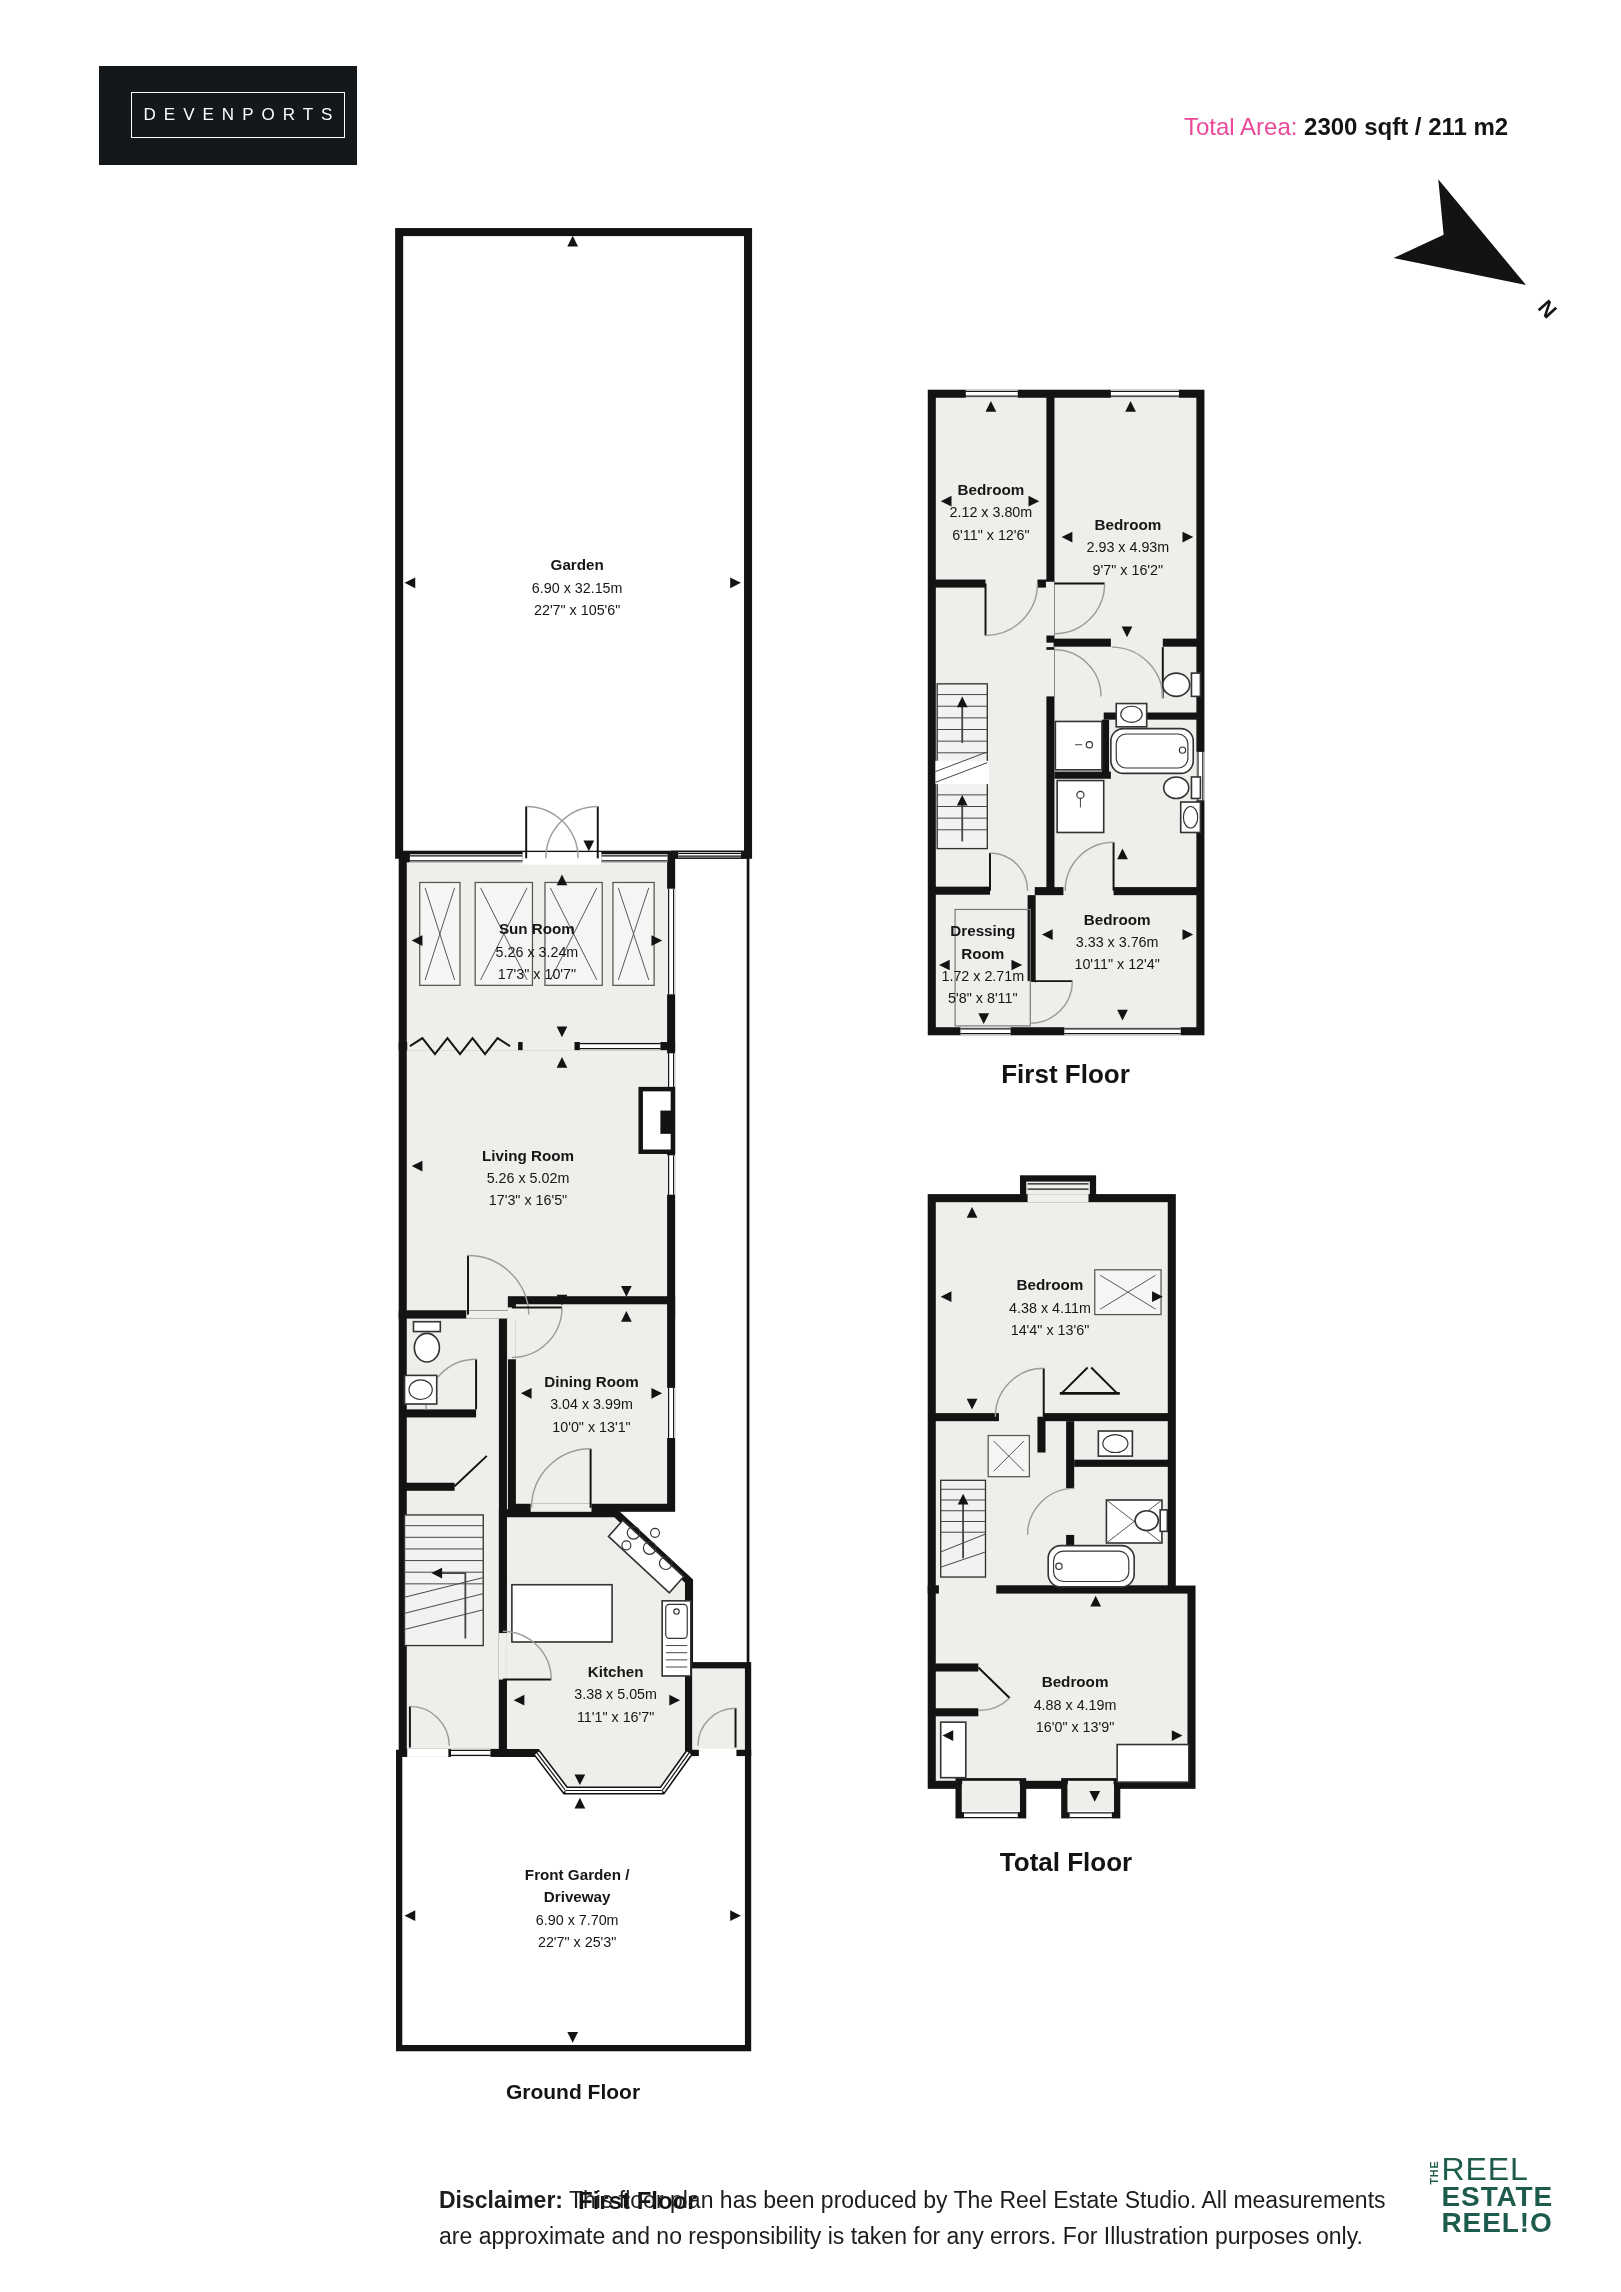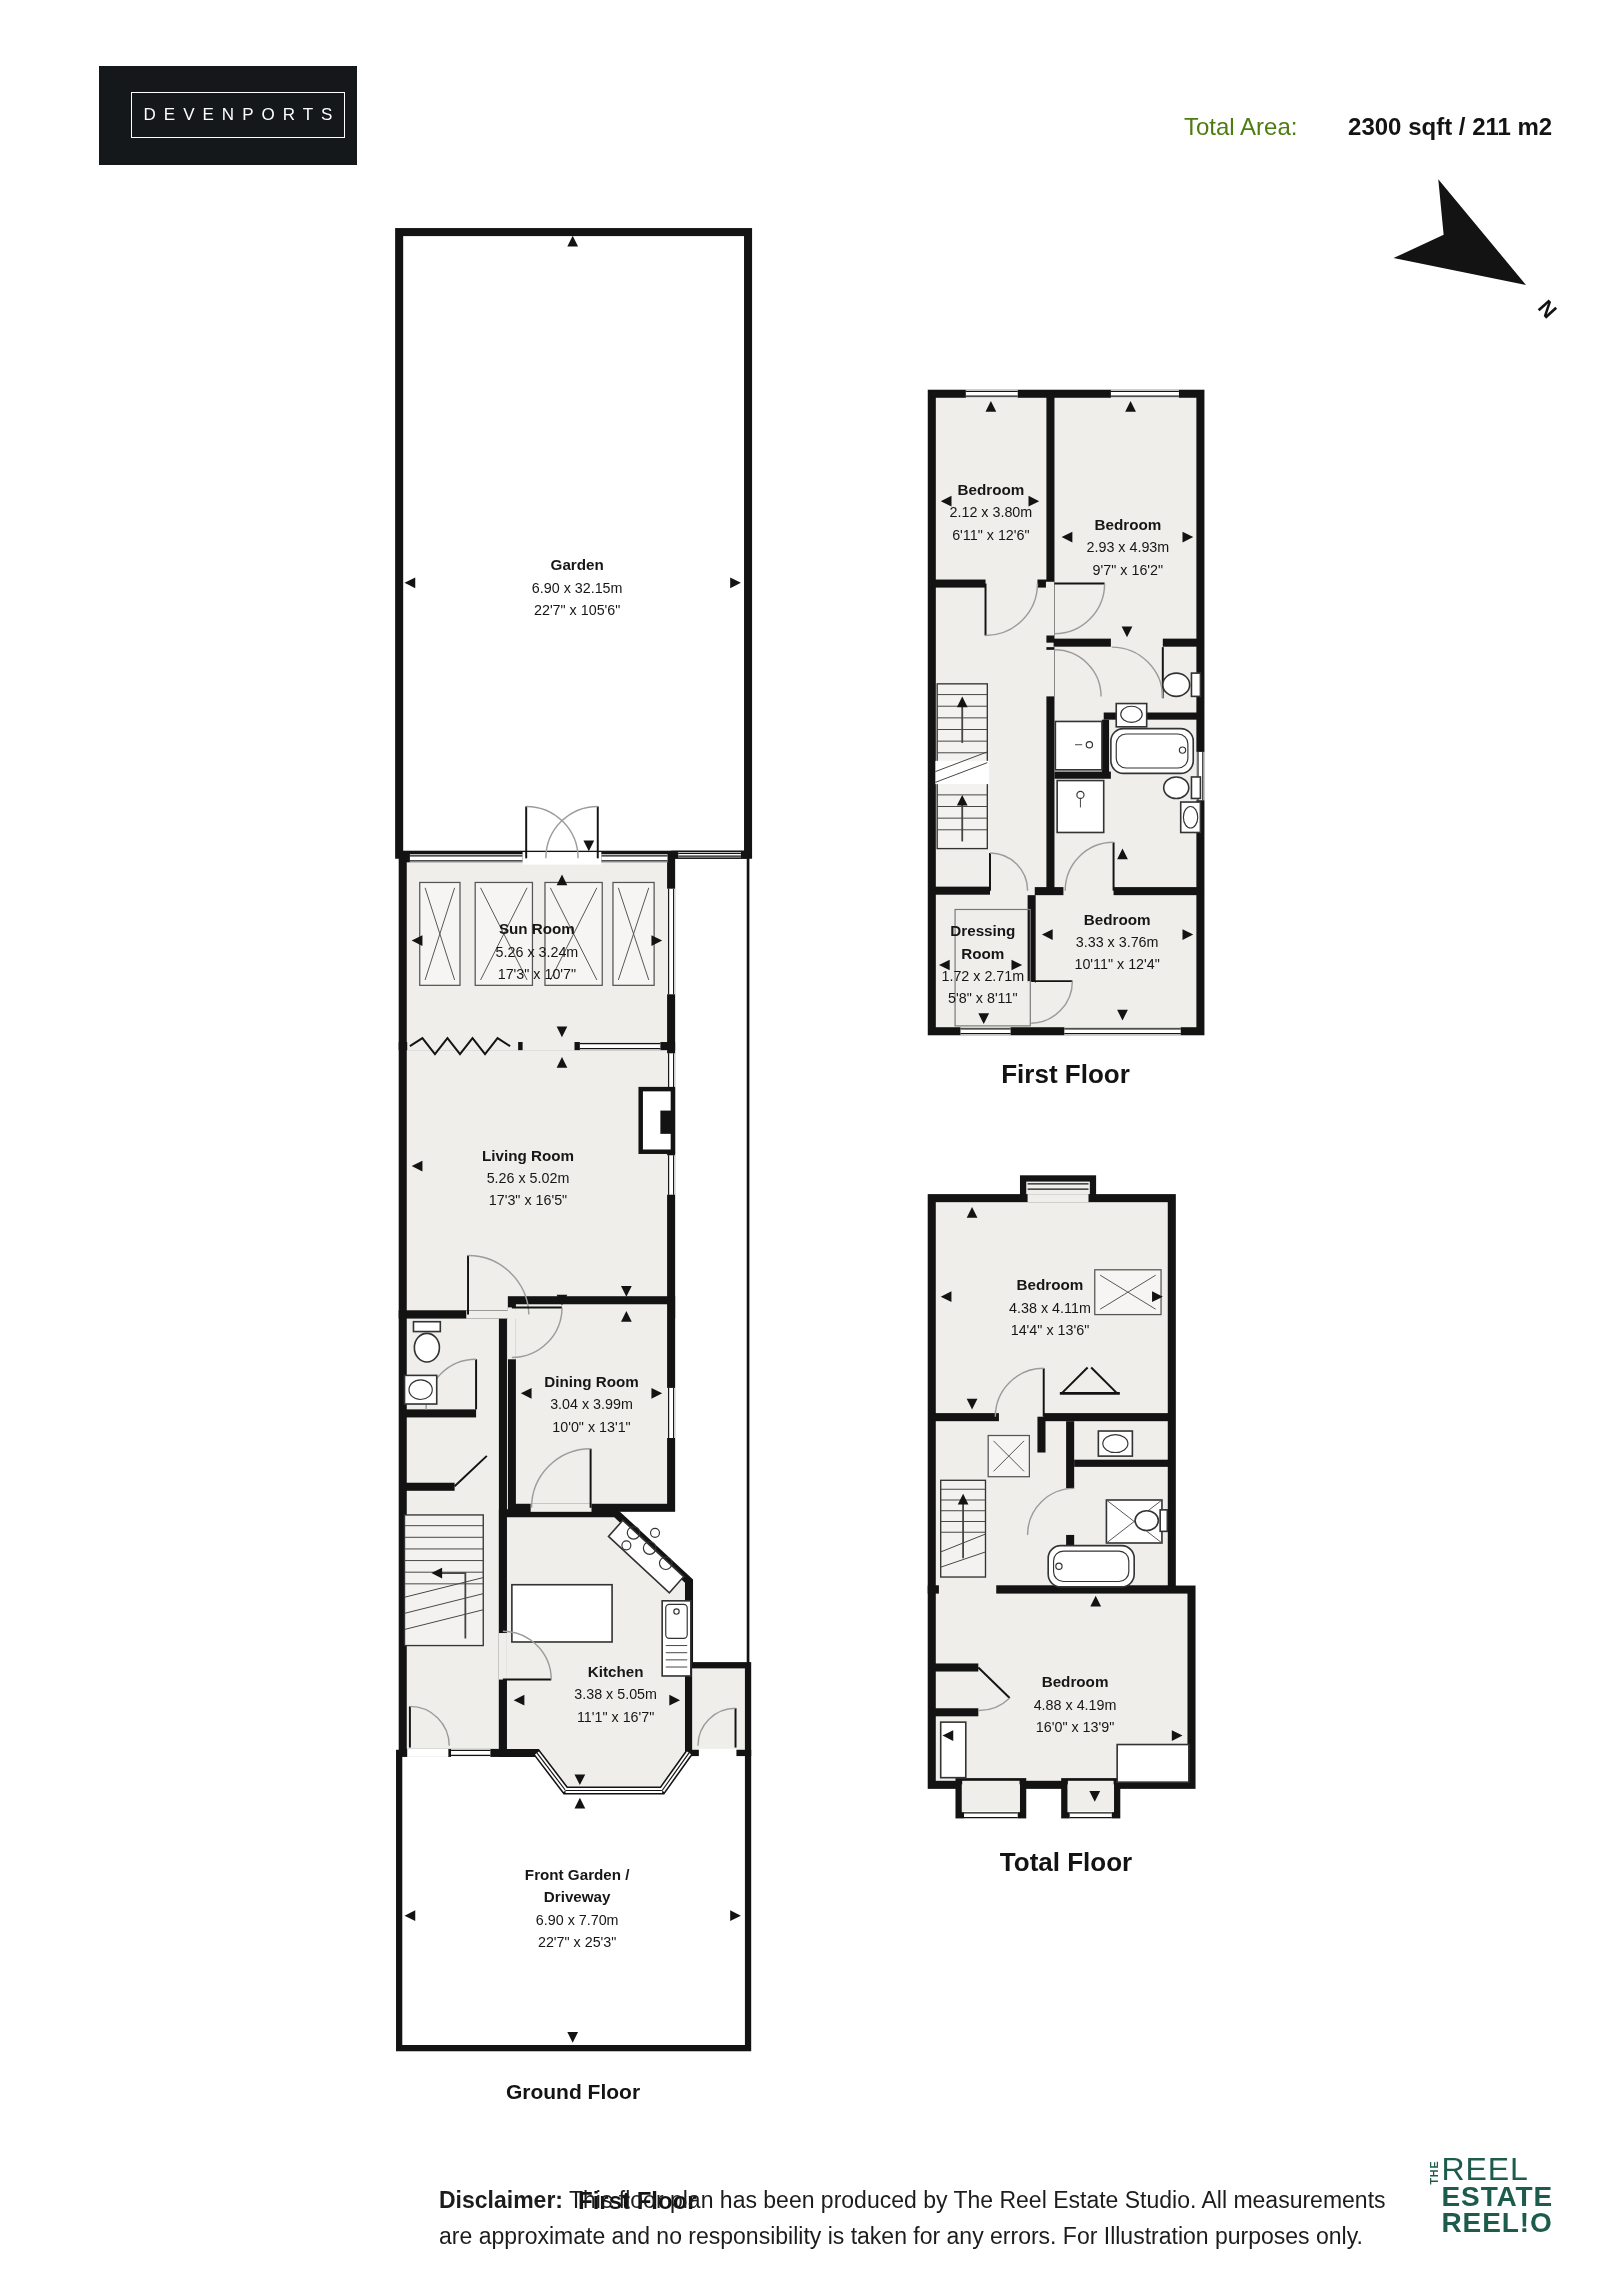--- a/index.html
+++ b/index.html
@@ -6,22 +6,22 @@
   .page{position:relative;width:1621px;height:2293px;background:#fff;overflow:hidden;
         font-family:"Liberation Sans",sans-serif;color:#151515;padding-left:27px;}
   
   .brandbox{position:absolute;left:99px;top:66px;width:258px;height:99px;background:#15181a;}
   .brandinner{position:absolute;left:32px;top:26px;width:212px;height:44px;border:1.8px solid #ffffff;
         display:flex;align-items:center;justify-content:center;}
   .brandtxt{color:#fff;font-size:17px;font-weight:500;letter-spacing:8px;padding-left:8px;}
   .title{position:absolute;left:472px;top:91px;width:663px;text-align:center;
         font-size:41px;font-weight:800;letter-spacing:-0.4px;color:#111;}
   .totalarea{position:absolute;left:1184px;top:113px;font-size:24px;white-space:nowrap;}
-  .ta-label{color:#4d7c0f;font-weight:400;text-align:center;}
-  .ta-value{color:#141414;font-weight:700;margin-left:44px;}
+  .ta-label{color:#ec4899;font-weight:400;text-align:center;}
+  .ta-value{color:#141414;font-weight:700;}
   
   .floorcap{position:absolute;text-align:center;font-size:21px;font-weight:700;color:#131313;}
   .straycap{position:absolute;left:578px;top:2187px;font-size:24px;font-weight:700;color:#131313;}
   
   .disclaimer{position:absolute;left:439px;top:2183px;width:967px;
         font-size:23px;line-height:1.55;color:#1c1c1c;}
   .disclaimer b{font-weight:700;}
   
   .studio{position:absolute;left:1429px;top:2155px;width:152px;color:#1d5b4c;line-height:0.92;}
   .studio-row1{display:flex;align-items:flex-start;}

